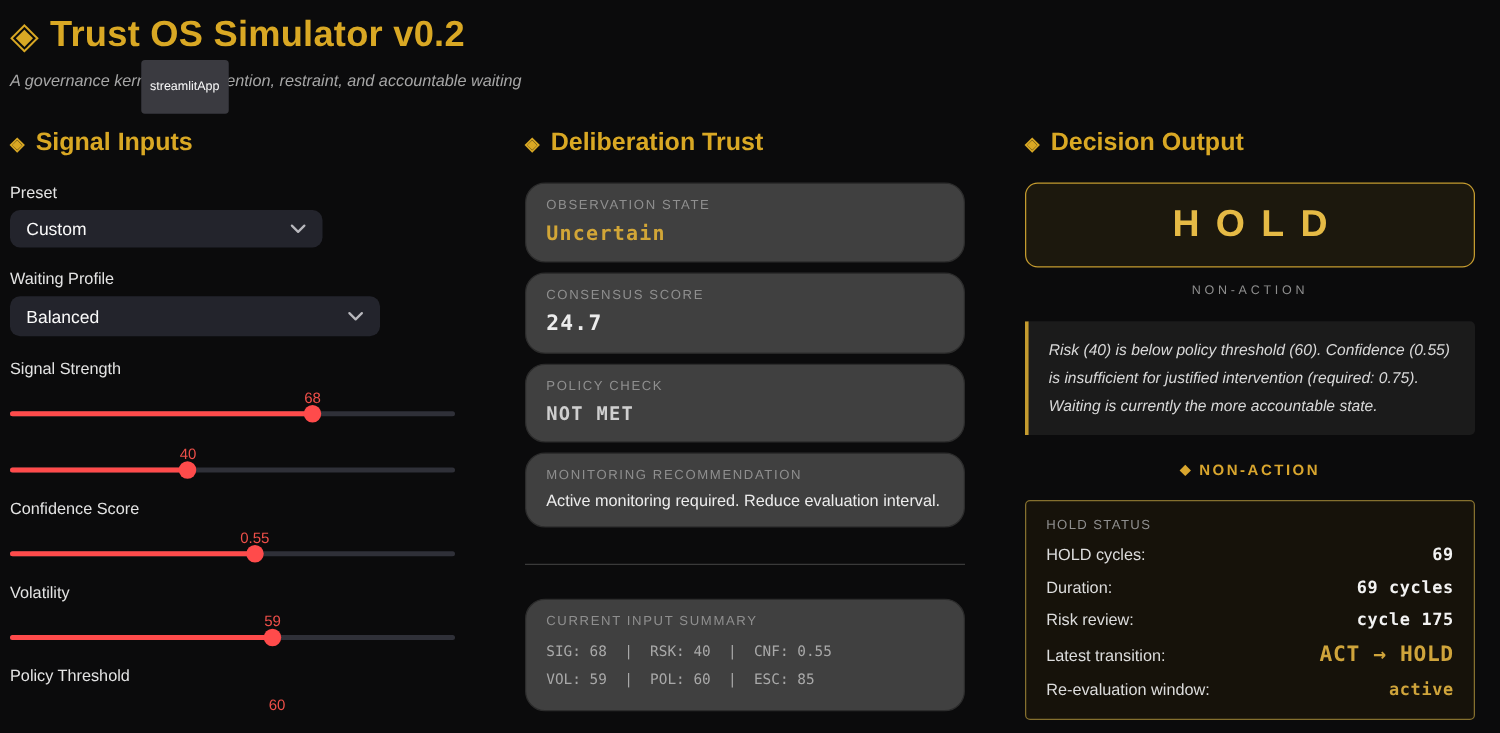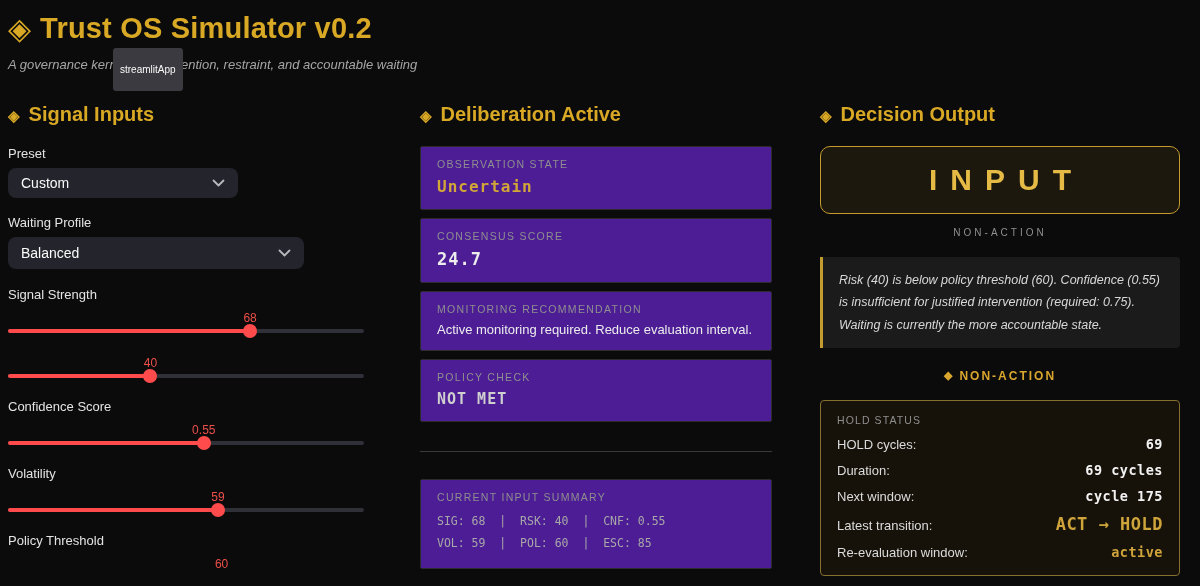--- a/index.html
+++ b/index.html
@@ -37,41 +37,41 @@
   }
   .section-heading .h-icon { font-size: 15px; line-height: 1; margin-top: 1px; }
 
   
   .field-label { display: block; font-size: 13px; color: #e3e3e3; margin-bottom: 7px; }
   .select {
     background: #23242c; border-radius: 8px; height: 30px;
     display: flex; align-items: center; justify-content: space-between;
     padding: 0 13px; font-size: 14px; color: #fafafa; cursor: pointer;
   }
-  .select-narrow { width: 230px; margin-bottom: 17px; }
+  .select-narrow { width: 250px; margin-bottom: 17px; }
   .select-wide   { width: 296px; height: 32px; margin-bottom: 18px; }
   .chevron-icon { display: flex; align-items: center; }
 
   .slider-block { margin-bottom: 21px; }
   .slider-widget { position: relative; padding-top: 20px; --p: 50%; }
   .slider-value {
     position: absolute; top: 2px; left: var(--p); transform: translateX(-50%);
     color: #ee4f49; font-size: 12px;
   }
   .slider-track { position: relative; height: 4px; border-radius: 2px; background: #2f3038; cursor: pointer; }
   .slider-fill { position: absolute; left: 0; top: 0; height: 4px; border-radius: 2px; background: #ff4b4b; width: var(--p); }
   .slider-thumb {
     position: absolute; top: 50%; left: var(--p);
     width: 14px; height: 14px; border-radius: 50%;
     background: #ff4b4b; transform: translate(-50%, -50%); cursor: grab;
   }
 
   
   .card {
-    background: #4c1d95; border: 1px solid #2c2c2c; border-radius: 2px;
+    background: #404040; border: 1px solid #2c2c2c; border-radius: 16px;
     padding: 11px 16px 13px; margin-bottom: 8px;
   }
   .card-label {
     font-size: 10.5px; letter-spacing: 1.3px; color: #8f8f8f; margin-bottom: 7px;
   }
   .v-gold  { font-weight: bold; font-size: 16px; color: #d2a637; letter-spacing: 1px; }
   .v-white { font-weight: bold; font-size: 17px; color: #ececec; letter-spacing: 1px; }
   .v-gray  { font-weight: bold; font-size: 15px; color: #cfcfcf; letter-spacing: 1px; }
   .v-sans  { font-size: 13px; color: #ececec; }
 
@@ -204,60 +204,60 @@
       <div class="slider-widget" style="--p: 60%;">
         <span class="slider-value">60</span>
 
       </div>
     </div>
   </section>
 
   <section class="col-delib">
     <h2 class="section-heading">
       <span class="h-icon">◈</span>
-      <span>Deliberation Active</span>
+      <span>Deliberation Trust</span>
     </h2>
 
     <div class="card">
       <div class="card-label">OBSERVATION STATE</div>
       <div class="mono v-gold">Uncertain</div>
     </div>
 
     <div class="card">
       <div class="card-label">CONSENSUS SCORE</div>
       <div class="mono v-white">24.7</div>
     </div>
 
     <div class="card">
+      <div class="card-label">POLICY CHECK</div>
+      <div class="mono v-gray">NOT MET</div>
+    </div>
+
+    <div class="card">
       <div class="card-label">MONITORING RECOMMENDATION</div>
       <div class="v-sans">Active monitoring required. Reduce evaluation interval.</div>
-    </div>
-
-    <div class="card">
-      <div class="card-label">POLICY CHECK</div>
-      <div class="mono v-gray">NOT MET</div>
     </div>
 
     <hr class="divider">
 
     <div class="card">
       <div class="card-label">CURRENT INPUT SUMMARY</div>
       <div class="mono summary-line">SIG: 68  |  RSK: 40  |  CNF: 0.55</div>
       <div class="mono summary-line">VOL: 59  |  POL: 60  |  ESC: 85</div>
     </div>
 
   </section>
 
   <section class="col-decision">
     <h2 class="section-heading">
       <span class="h-icon">◈</span>
       <span>Decision Output</span>
     </h2>
 
-    <div class="hold-button">INPUT</div>
+    <div class="hold-button">HOLD</div>
     <div class="hold-sub">NON-ACTION</div>
 
     <blockquote class="explanation">Risk (40) is below policy threshold (60). Confidence (0.55) is insufficient for justified intervention (required: 0.75). Waiting is currently the more accountable state.</blockquote>
 
     <div class="nonaction-label">
       <span class="d-icon">◆</span>
       <span>NON-ACTION</span>
     </div>
 
     <div class="status-panel">
@@ -265,21 +265,21 @@
 
       <div class="status-row">
         <span class="lbl">HOLD cycles:</span>
         <span class="val mono">69</span>
       </div>
       <div class="status-row">
         <span class="lbl">Duration:</span>
         <span class="val mono">69 cycles</span>
       </div>
       <div class="status-row">
-        <span class="lbl">Next window:</span>
+        <span class="lbl">Risk review:</span>
         <span class="val mono">cycle 175</span>
       </div>
       <div class="status-row gold">
         <span class="lbl">Latest transition:</span>
         <span class="val mono">ACT → HOLD</span>
       </div>
       <div class="status-row gold big">
         <span class="lbl">Re-evaluation window:</span>
         <span class="val mono">active</span>
       </div>

